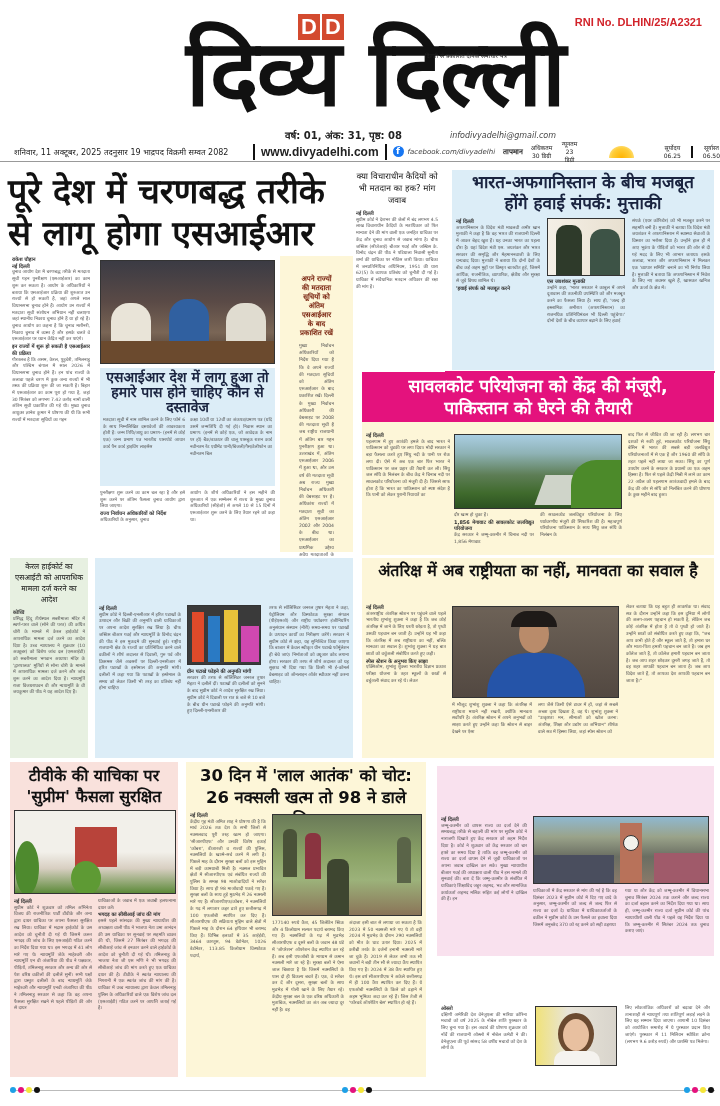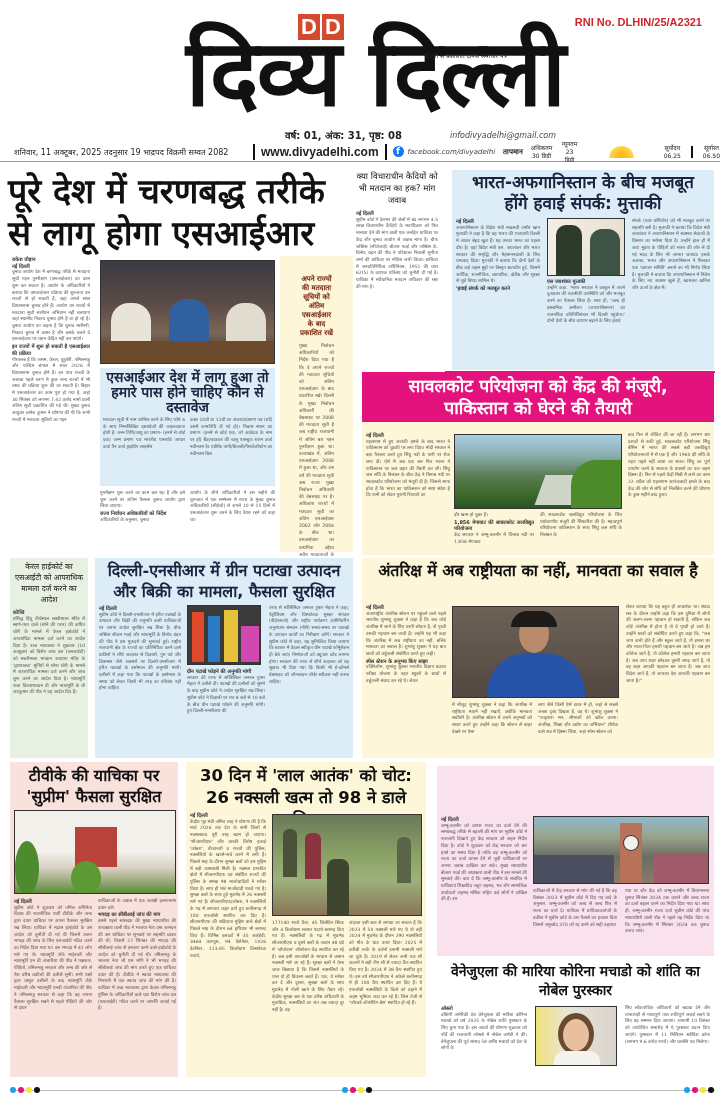--- a/index.html
+++ b/index.html
@@ -158,21 +158,20 @@
 
 <div class="box" style="left:10px;top:558px;width:78px;height:200px;background:#e7f0e1;padding:3px">
   <div class="hl" style="font-size:7.5px;line-height:11px;font-weight:400">केरल हाईकोर्ट का एसआईटी को आपराधिक मामला दर्ज करने का आदेश</div>
   <div class="col" style="margin-top:4px;height:150px">
     <div class="byline">कोच्चि</div>
     <span>प्रसिद्ध हिंदू तीर्थस्थल सबरीमाला मंदिर में स्वर्ण-परत वाले (सोने की परत) की कथित चोरी के मामले में केरल हाईकोर्ट ने आपराधिक मामला दर्ज करने का आदेश दिया है। उच्च न्यायालय ने शुक्रवार (10 अक्टूबर) को विशेष जांच दल (एसआईटी) को सबरीमाला भगवान अय्यप्पा मंदिर के 'द्वारपालक' मूर्तियों से सोना चोरी के मामले में आपराधिक मामला दर्ज करने और जांच शुरू करने का आदेश दिया है। न्यायमूर्ति राजा विजयराघवन वी और न्यायमूर्ति के वी जयकुमार की पीठ ने यह आदेश दिए हैं।</span>
   </div>
 </div>
 
 <div class="box" style="left:95px;top:558px;width:258px;height:200px;background:#dcedf7">
-  <div class="hl" style="font-size:16px;line-height:21px;padding:2px 6px;color:#1a2440">दिल्ली-एनसीआर में ग्रीन पटाखा उत्पादन और बिक्री का मामला, फैसला सुरक्षित</div>
   <div class="col" style="position:absolute;left:4px;top:47px;width:82px;height:150px">
     <div class="byline">नई दिल्ली</div>
     <span>सुप्रीम कोर्ट ने दिल्ली-एनसीआर में हरित पटाखों के उत्पादन और बिक्री की अनुमति वाली याचिकाओं पर अपना आदेश सुरक्षित रख लिया है। चीफ जस्टिस बीआर गवई और न्यायमूर्ति के विनोद चंद्रन की पीठ ने इस मुकदमे की सुनवाई हुई। राष्ट्रीय राजधानी क्षेत्र के राज्यों का प्रतिनिधित्व करने वाले वकीलों ने शीर्ष अदालत से दिवाली, गुरु पर्व और क्रिसमस जैसे अवसरों पर दिल्ली-एनसीआर में हरित पटाखों के इस्तेमाल की अनुमति मांगी। दलीलों में कहा गया कि पटाखों के इस्तेमाल के समय को लेकर किसी भी तरह का प्रतिबंध नहीं होना चाहिए।</span>
   </div>
   <div class="photo" style="left:92px;top:47px;width:74px;height:60px;background:#3a3a3a">
     <div style="position:absolute;left:4px;top:6px;width:12px;height:50px;background:#e04a2a"></div>
     <div style="position:absolute;left:20px;top:10px;width:12px;height:46px;background:#2a7ac4"></div>
     <div style="position:absolute;left:36px;top:4px;width:14px;height:52px;background:#e8c23a"></div>
     <div style="position:absolute;left:53px;top:20px;width:18px;height:36px;background:#d048b0"></div>
   </div>
@@ -244,21 +243,20 @@
     <div style="position:absolute;left:86px;top:6px;width:22px;height:62px;background:#b8725a"></div>
     <div style="position:absolute;left:89px;top:18px;width:16px;height:16px;border-radius:50%;background:#f2f2ec;border:1px solid #333"></div>
     <div style="position:absolute;left:0;top:38px;width:80px;height:30px;background:#4a4e5e"></div>
     <div style="position:absolute;left:120px;top:36px;width:56px;height:32px;background:#a05a6a"></div>
   </div>
   <div class="col" style="position:absolute;left:96px;top:122px;width:84px;height:64px">याचिकाओं में केंद्र सरकार से मांग की गई है कि वह दिसंबर 2023 में सुप्रीम कोर्ट में दिए गए वादे के अनुसार, जम्मू-कश्मीर को जल्द से जल्द फिर से राज्य का दर्जा दे। याचिका में याचिकाकर्ताओं के वकील ने सुप्रीम कोर्ट के उस फैसले का हवाला दिया जिसमें अनुच्छेद 370 को रद्द करने को सही ठहराया</div>
   <div class="col" style="position:absolute;left:188px;top:122px;width:84px;height:64px">गया था और केंद्र को जम्मू-कश्मीर में विधानसभा चुनाव सितंबर 2024 तक कराने और जल्द राज्य का दर्जा बहाल करने का निर्देश दिया गया था। साथ ही, जम्मू-कश्मीर राज्य दर्जा सुप्रीम कोर्ट की पांच न्यायाधीशों वाली पीठ ने पहले यह निर्देश दिया था कि जम्मू-कश्मीर में सितंबर 2024 तक चुनाव कराए जाएं।</div>
 </div>
 
 <div class="box" style="left:437px;top:960px;width:277px;height:112px">
-  <div class="hl" style="font-size:14px;line-height:19px;padding:2px 12px">वेनेजुएला की मारिया कोरिना मचाडो को शांति का नोबेल पुरस्कार</div>
   <div class="col" style="position:absolute;left:4px;top:45px;width:86px;height:62px">
     <div class="byline">ओस्लो</div>
     <span>दक्षिणी अमेरिकी देश वेनेजुएला की मारिया कोरिना मचाडो को वर्ष 2025 के नोबेल शांति पुरस्कार के लिए चुना गया है। इस अवार्ड की घोषणा शुक्रवार को नॉर्वे की राजधानी ओस्लो में नोबेल कमेटी ने की। वेनेजुएला की पूर्व सांसद 58 वर्षीय मचाडो को देश के लोगों के</span>
   </div>
   <div class="photo" style="left:98px;top:46px;width:82px;height:60px;background:linear-gradient(90deg,#f0e27a 0%,#e8e4d8 40%,#d8d4cc 100%)">
     <div style="position:absolute;left:22px;top:6px;width:36px;height:42px;border-radius:50%;background:#6b4a30"></div>
     <div style="position:absolute;left:27px;top:12px;width:26px;height:32px;border-radius:50%;background:#e8c0a0"></div>
     <div style="position:absolute;left:18px;top:44px;width:46px;height:16px;border-radius:10px 10px 0 0;background:#f5f3ef"></div>
   </div>
   <div class="col" style="position:absolute;left:188px;top:45px;width:85px;height:62px">लिए लोकतांत्रिक अधिकारों को बढ़ावा देने और तानाशाही से न्यायपूर्ण तथा शांतिपूर्ण लड़ाई लड़ने के लिए यह सम्मान दिया जाएगा। आगामी 10 दिसंबर को आयोजित समारोह में ये पुरस्कार प्रदान किए जाएंगे। पुरस्कार में 11 मिलियन स्वीडिश क्रोना (लगभग 9.6 करोड़ रुपये) और प्रशस्ति पत्र मिलेगा।</div>

